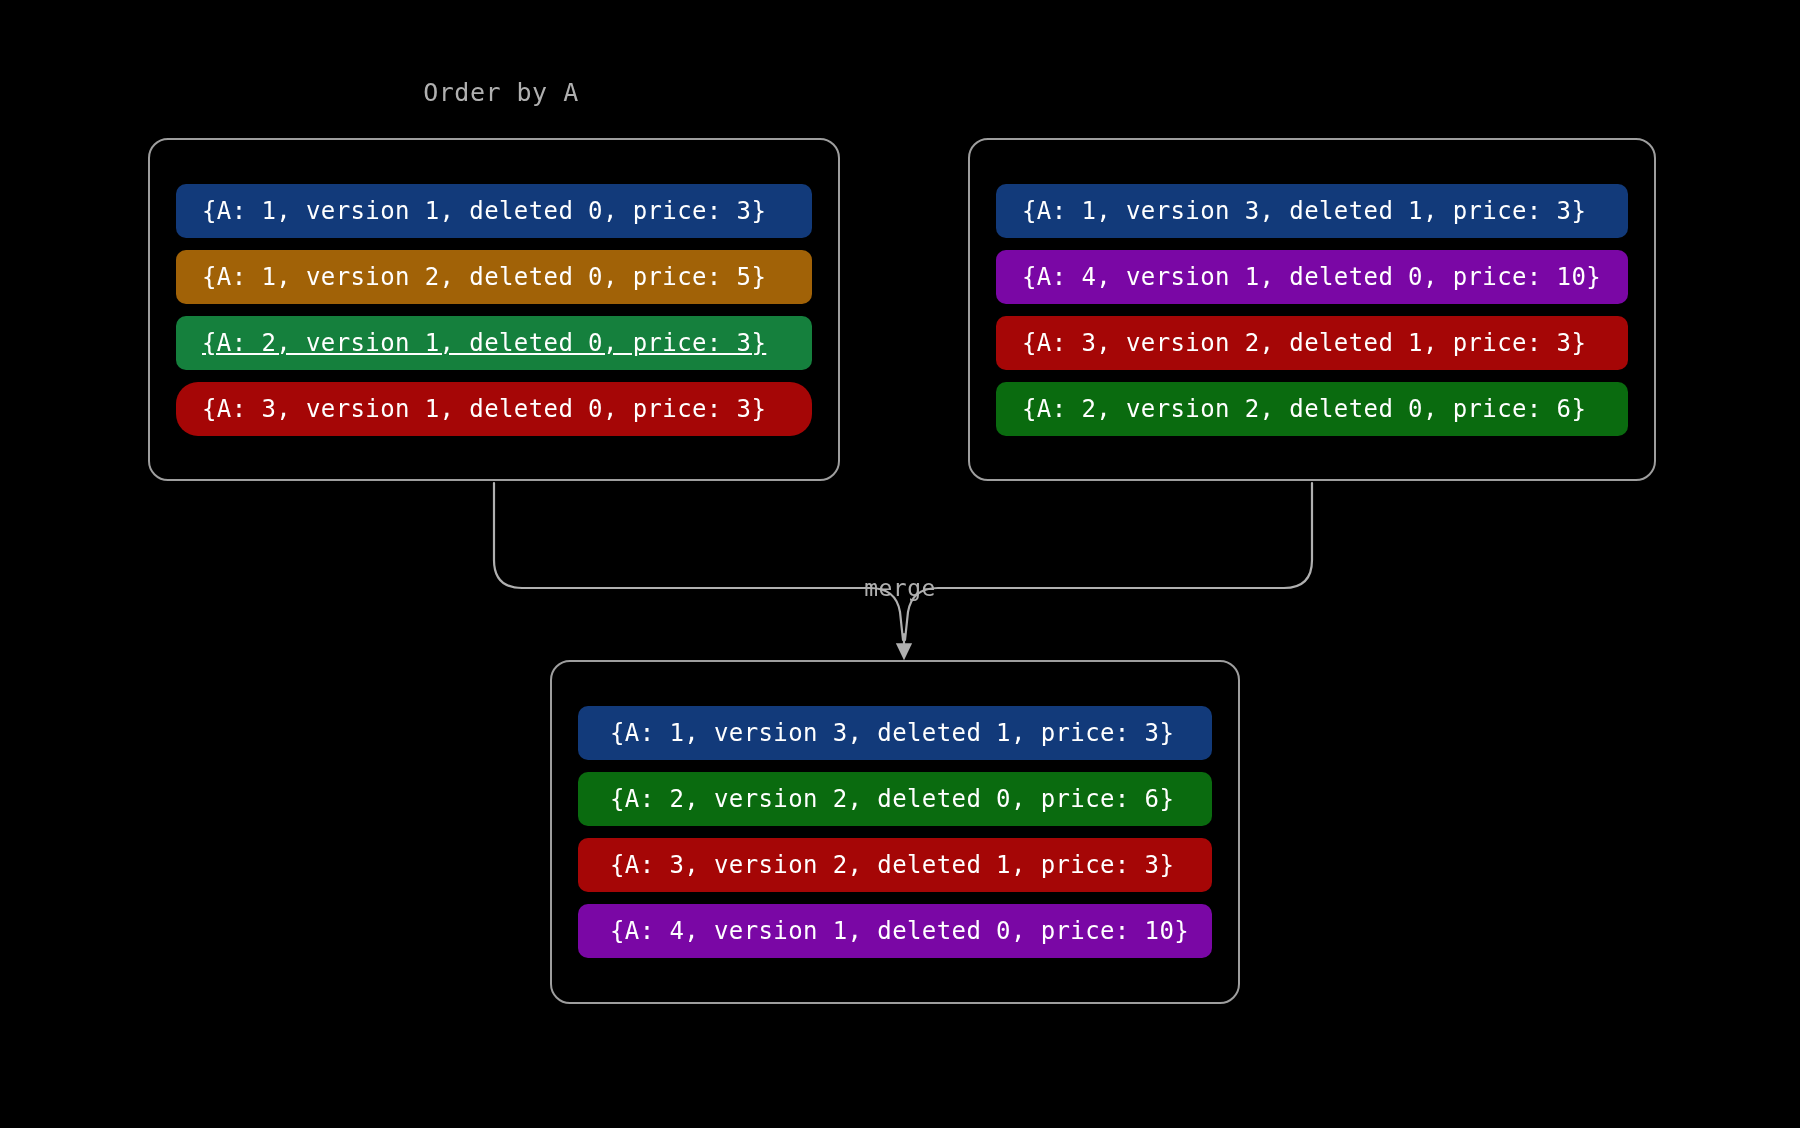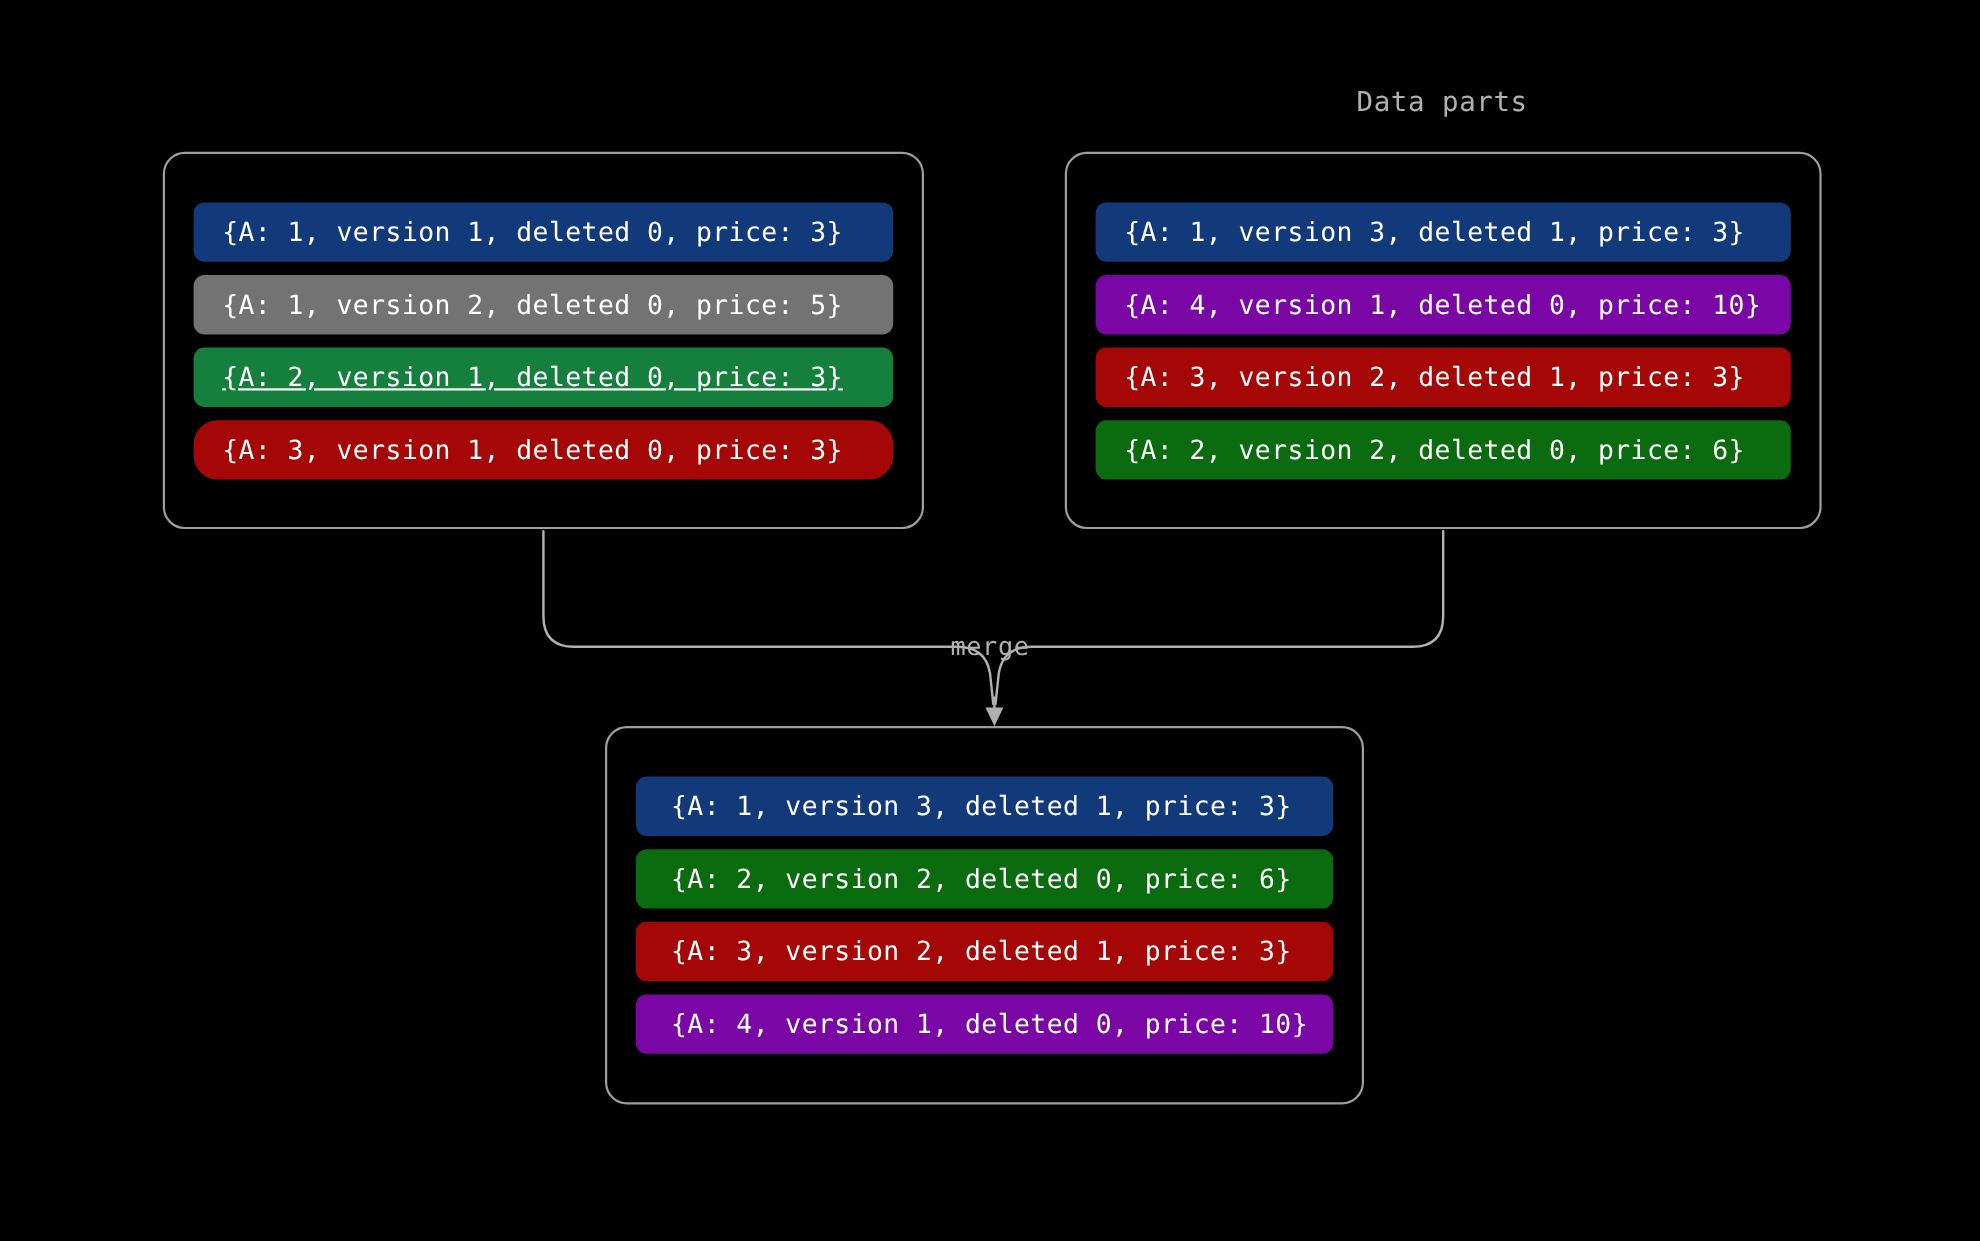--- a/index.html
+++ b/index.html
@@ -114,26 +114,26 @@
 
     <path d="M 494,483 L 494,560 Q 494,588 522,588 L 870,588 Q 896,588 900,612 L 903,640" fill="none" stroke="#b0b0b0" stroke-width="2.2" stroke-linecap="round"></path>
 
     <path d="M 1312,483 L 1312,560 Q 1312,588 1284,588 L 938,588 Q 912,588 908,612 L 905,640" fill="none" stroke="#b0b0b0" stroke-width="2.2" stroke-linecap="round"></path>
 
     <path d="M 904,634 L 904,652" fill="none" stroke="#b0b0b0" stroke-width="2.2" stroke-linecap="round" marker-end="url(#arrowhead)"></path>
   </svg>
 
   <div id="merge-label" style="color: rgb(176, 176, 176); margin-top: 35px;">merge</div>
 
+  <div class="panel-title" id="title-order-by-a" style="color: rgb(176, 176, 176);">Order by A</div>
 
-  <div class="panel-title" id="title-data-parts" style="color: rgb(176, 176, 176);">Data parts</div>
 
   <div class="panel" id="panel-order-by-a" style="border-color: rgb(158, 158, 158);">
     <div class="row-pill" style="background: rgb(18, 58, 122); color: rgb(255, 255, 255);">{A: 1, version 1, deleted 0, price: 3}</div>
-    <div class="row-pill" style="background: #737373; color: rgb(255, 255, 255);">{A: 1, version 2, deleted 0, price: 5}</div>
+    <div class="row-pill" style="background: #a16207; color: rgb(255, 255, 255);">{A: 1, version 2, deleted 0, price: 5}</div>
     <div class="row-pill" style="background: #15803d; color: rgb(255, 255, 255); text-decoration: underline;">{A: 2, version 1, deleted 0, price: 3}</div>
     <div class="row-pill" style="background: rgb(165, 6, 6); color: rgb(255, 255, 255); border-radius: 22px;">{A: 3, version 1, deleted 0, price: 3}</div>
   </div>
 
   <div class="panel" id="panel-data-parts" style="border-color: rgb(158, 158, 158);">
     <div class="row-pill" style="background: rgb(18, 58, 122); color: rgb(255, 255, 255);">{A: 1, version 3, deleted 1, price: 3}</div>
     <div class="row-pill" style="background: rgb(122, 7, 165); color: rgb(255, 255, 255);">{A: 4, version 1, deleted 0, price: 10}</div>
     <div class="row-pill" style="background: rgb(165, 6, 6); color: rgb(255, 255, 255);">{A: 3, version 2, deleted 1, price: 3}</div>
     <div class="row-pill" style="background: rgb(10, 107, 15); color: rgb(255, 255, 255);">{A: 2, version 2, deleted 0, price: 6}</div>
   </div>

